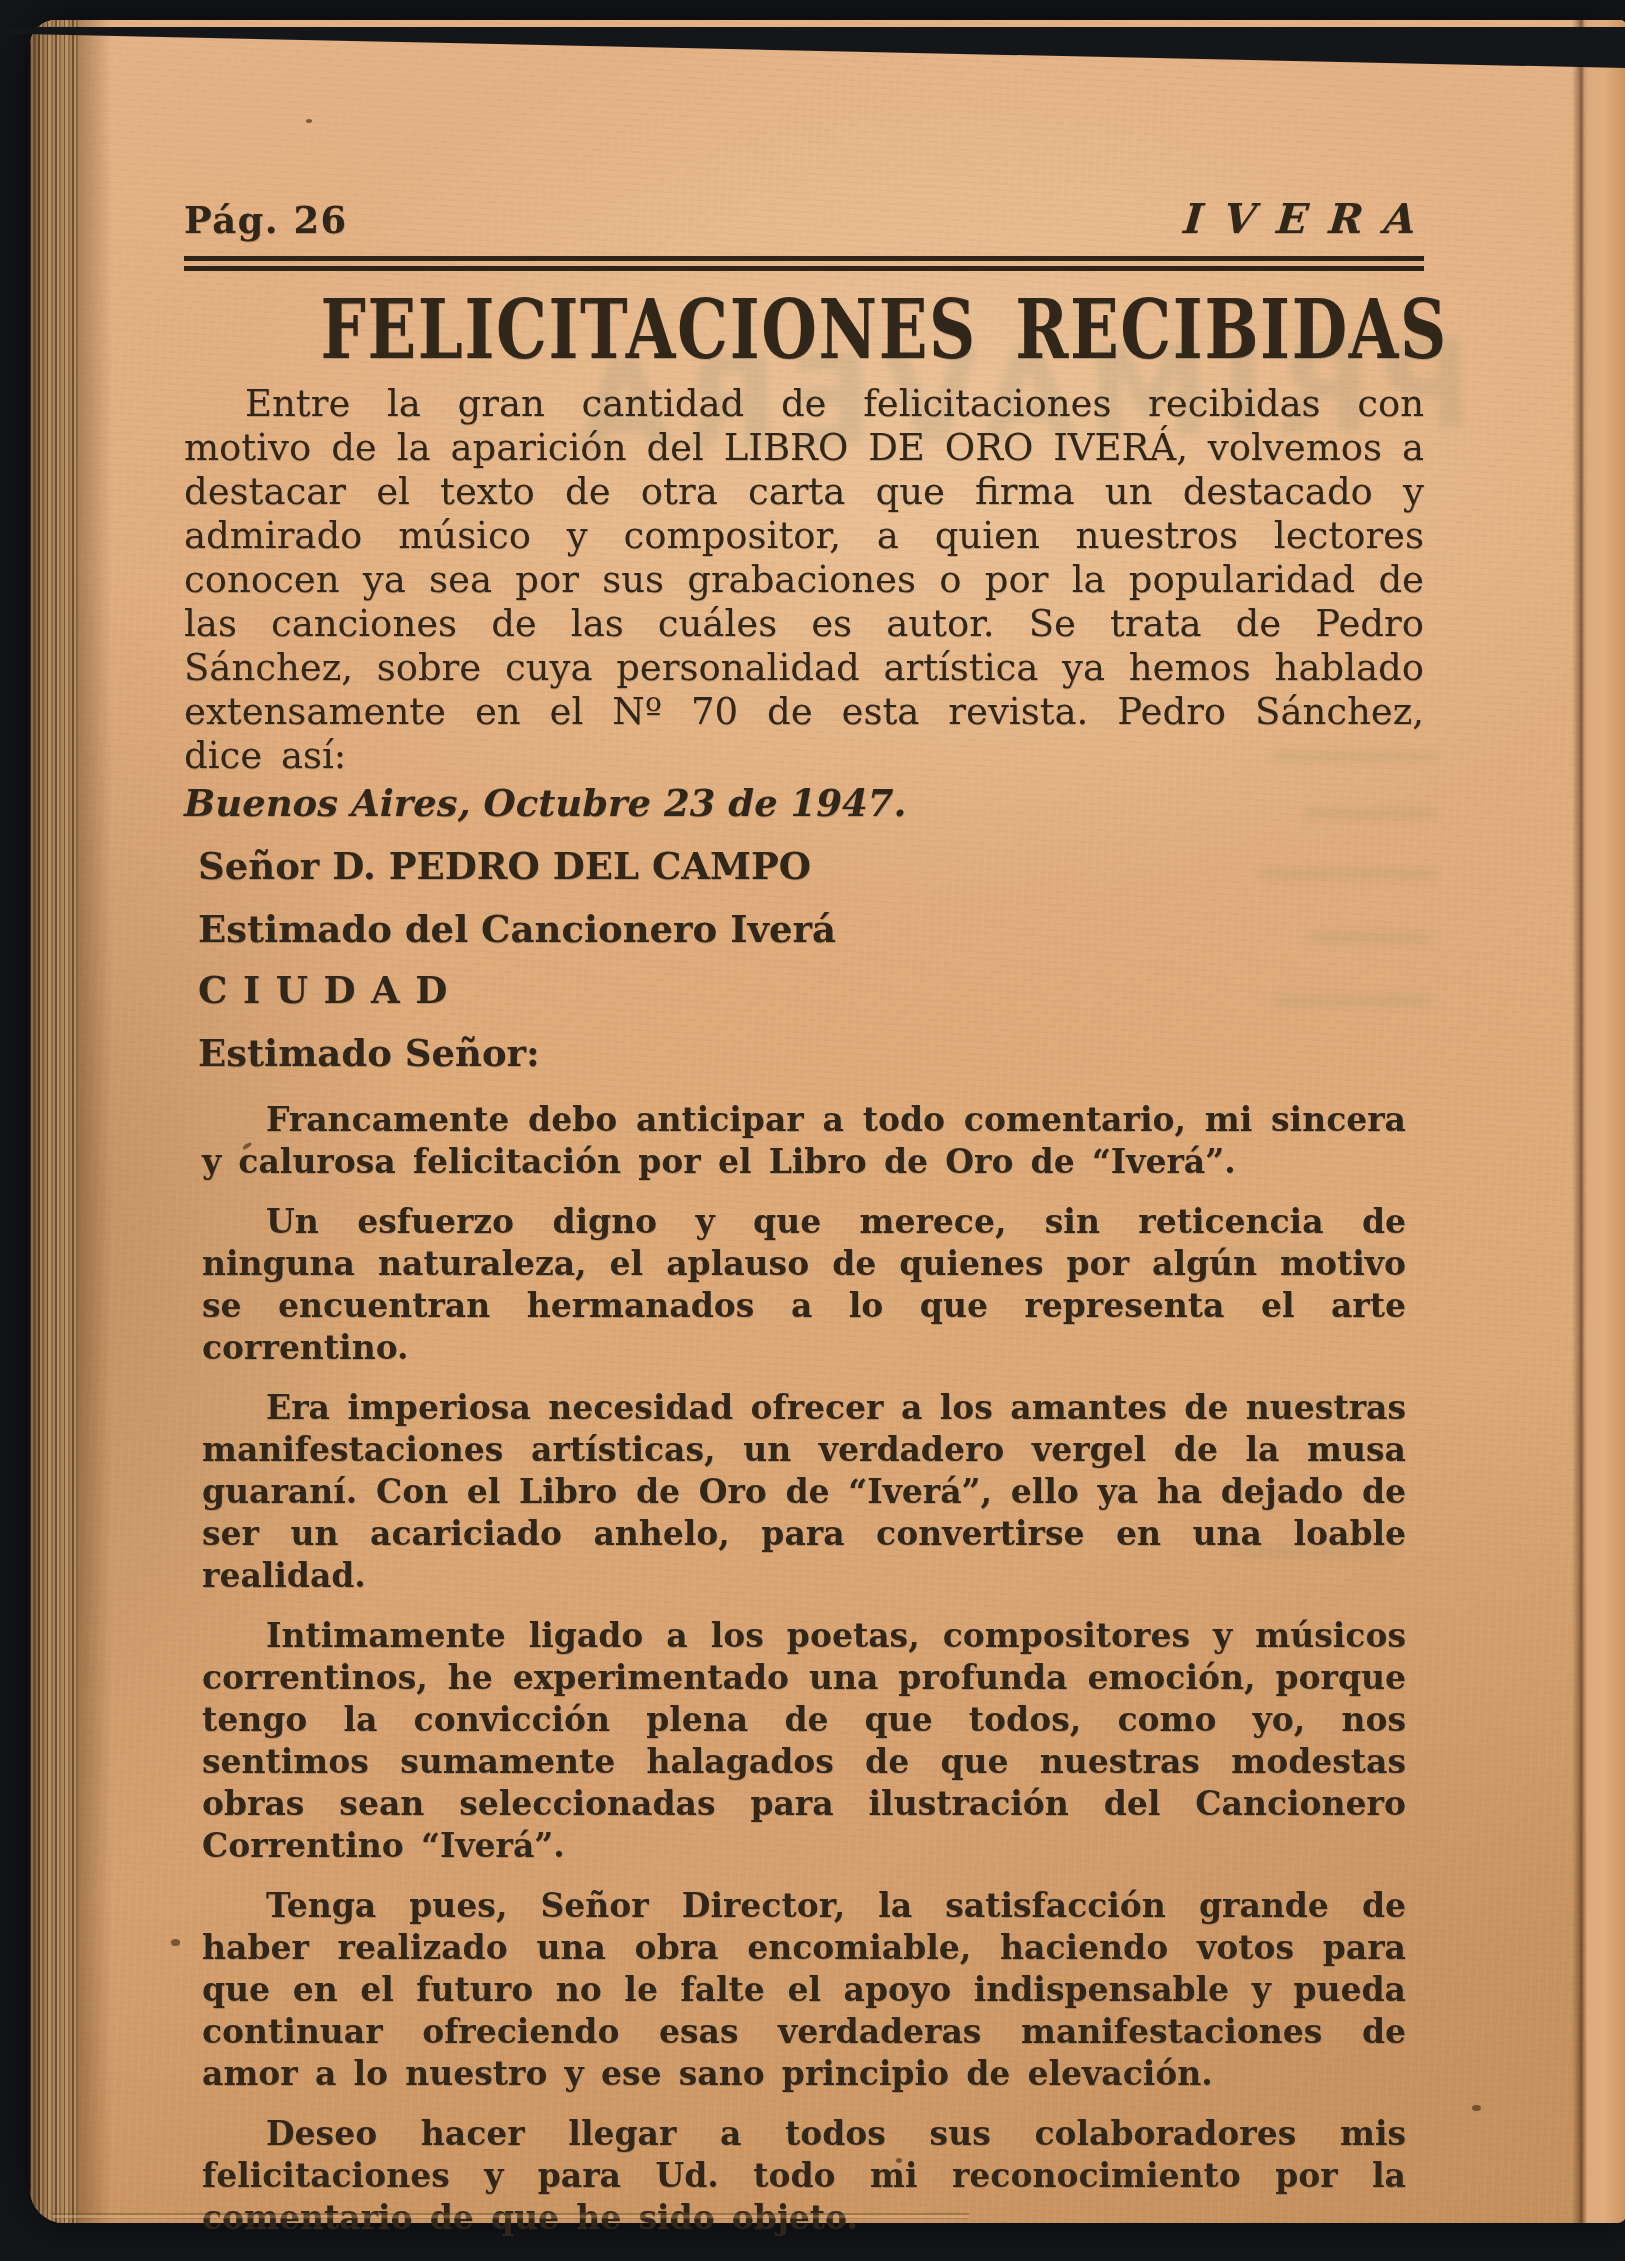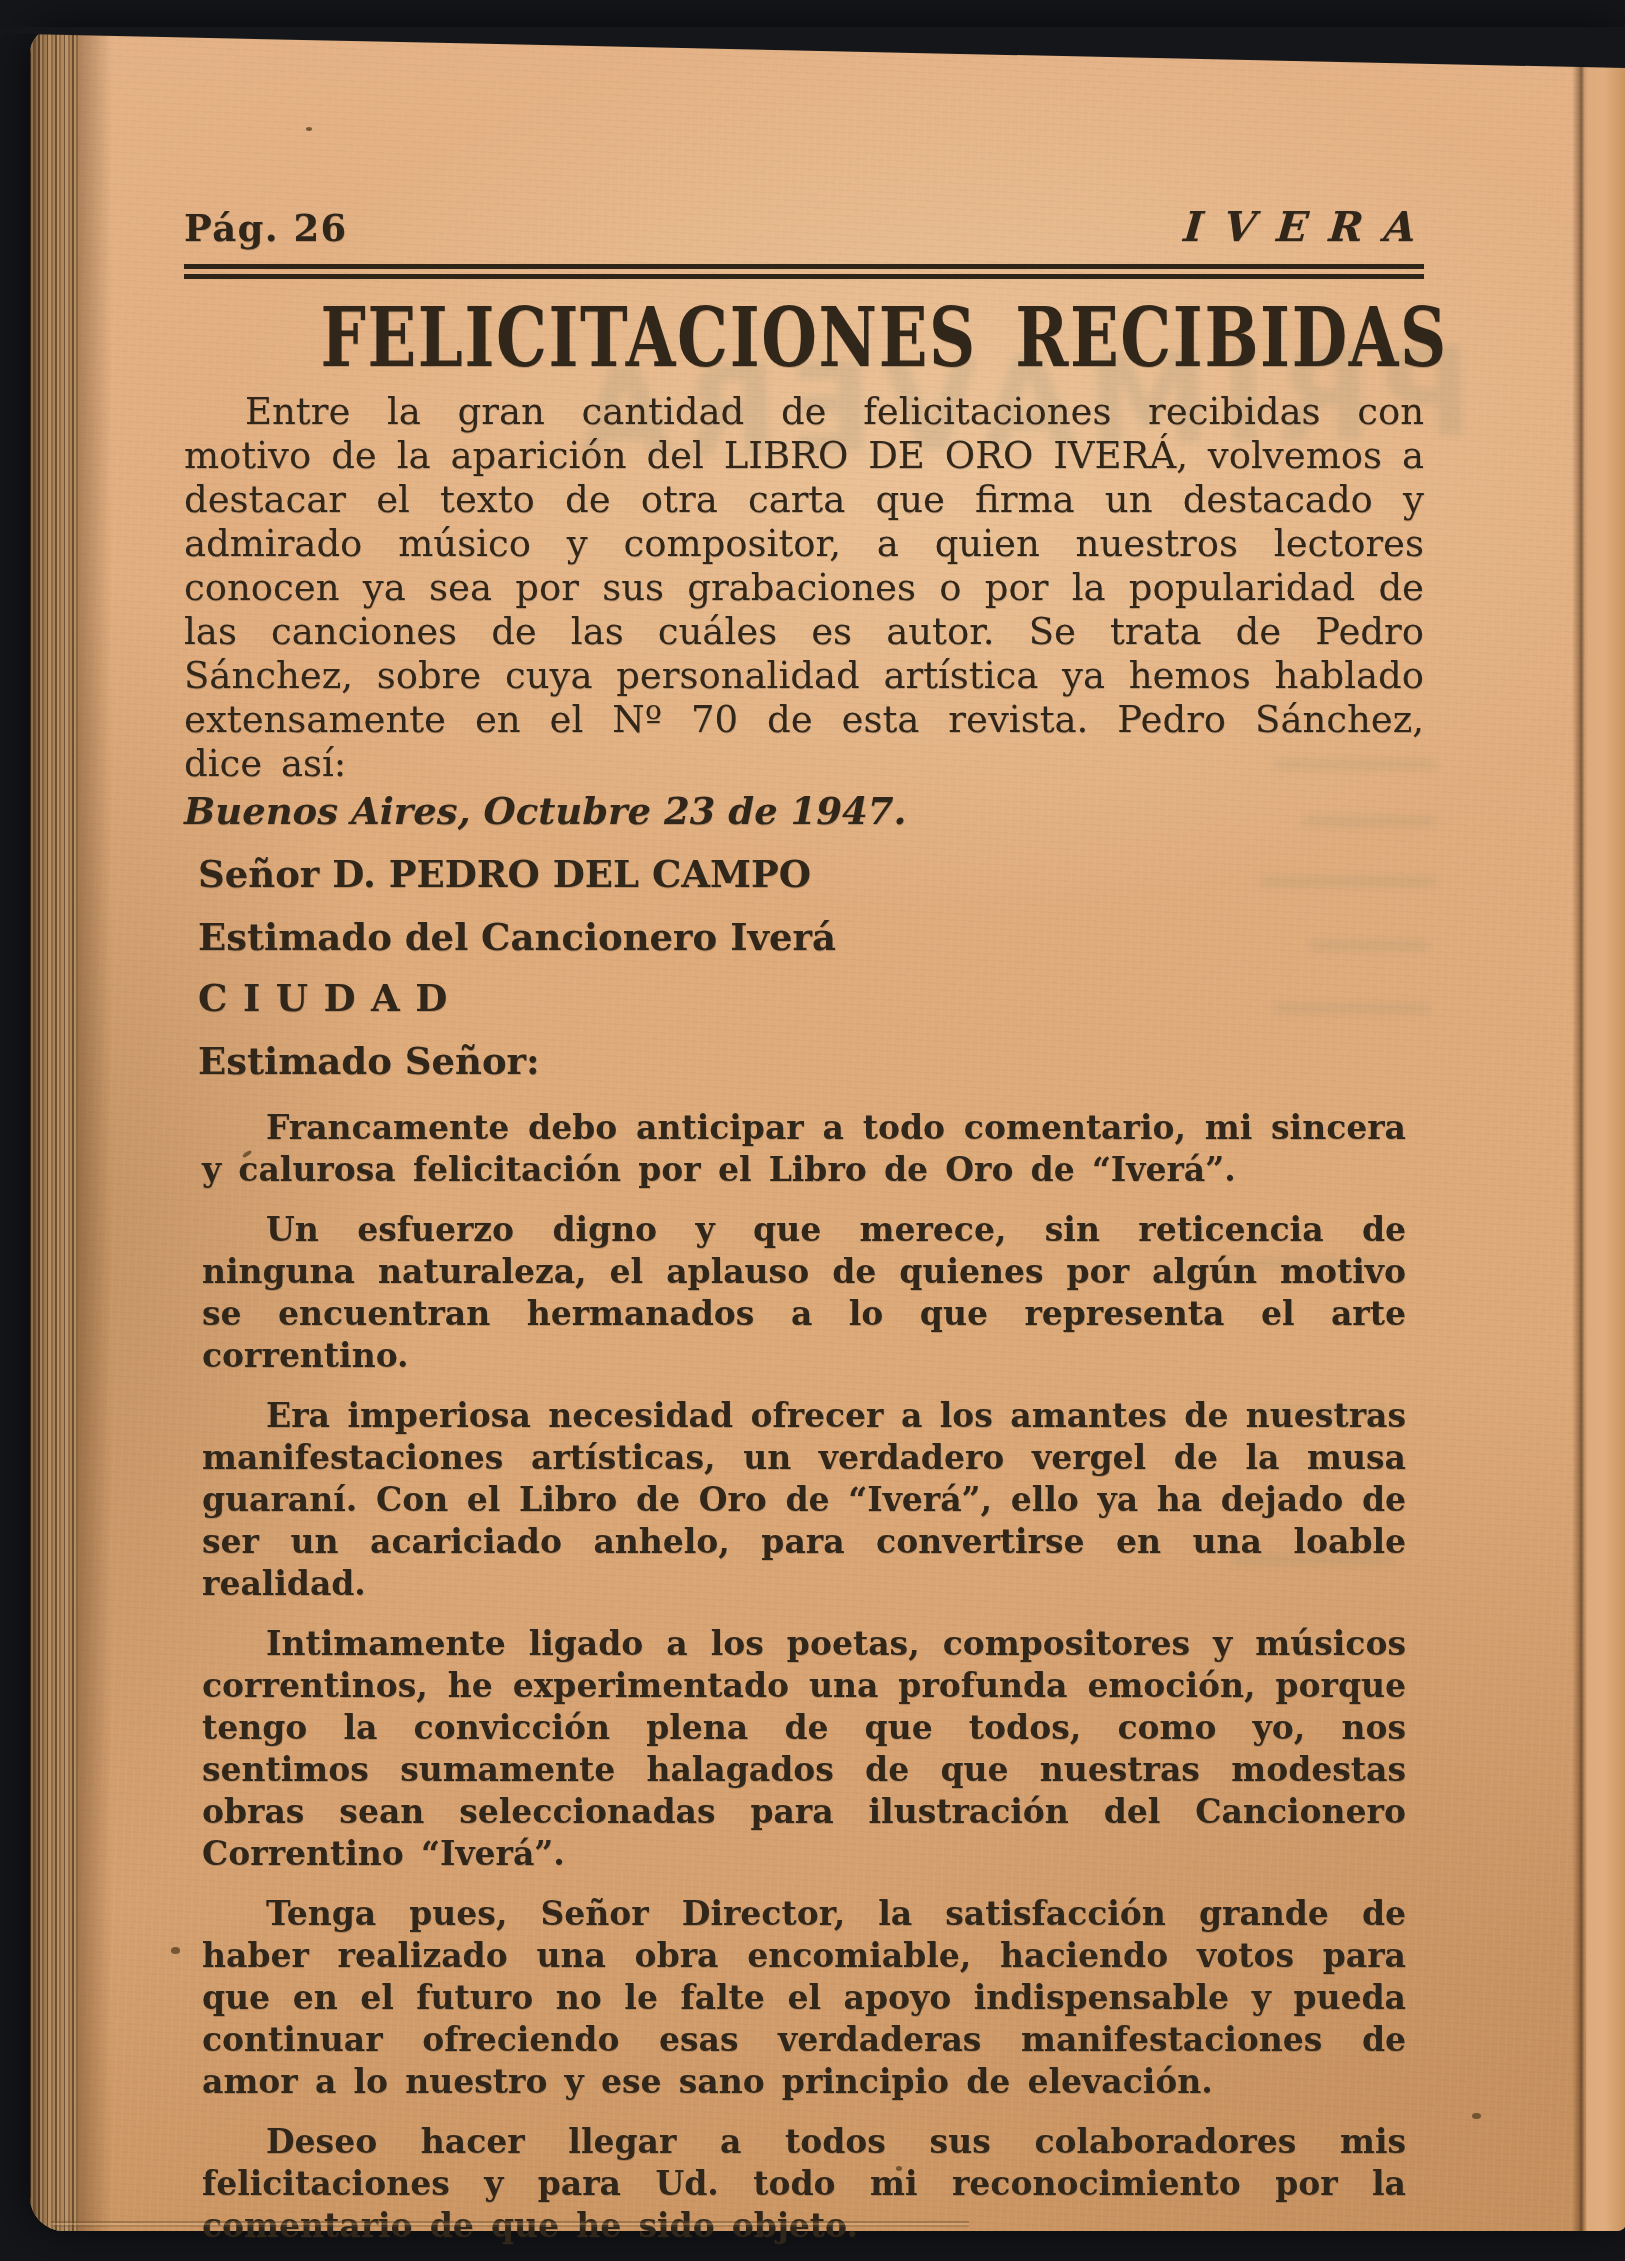--- a/index.html
+++ b/index.html
@@ -6,21 +6,21 @@
   body {
     width:1625px; height:2261px;
     background:#14161a;
     position:relative;
     overflow:hidden;
     font-family:"DejaVu Serif", serif;
   }
 
   
   .page {
-    position:absolute; left:30px; top:28px;
+    position:absolute; left:30px; top:20px;
     width:1596px; height:2203px;
     border-radius:25.4px 5.7px 8.5px 34px;
     background:
       radial-gradient(ellipse 1060px 636px at 58% 20%, rgba(252,228,192,0.38), rgba(252,228,192,0) 70%),
       radial-gradient(ellipse 1201px 919px at 100% 88%, rgba(148,94,44,0.20), rgba(148,94,44,0) 65%),
       radial-gradient(ellipse 636px 1131px at 0% 55%, rgba(118,74,34,0.28), rgba(118,74,34,0) 60%),
       linear-gradient(180deg, #e4b286 0%, #e0ad7e 30%, #dca978 60%, #d5a070 85%, #cb9663 100%);
     box-shadow:0 0 49px rgba(0,0,0,0.65);
   }
   .page::before { 

